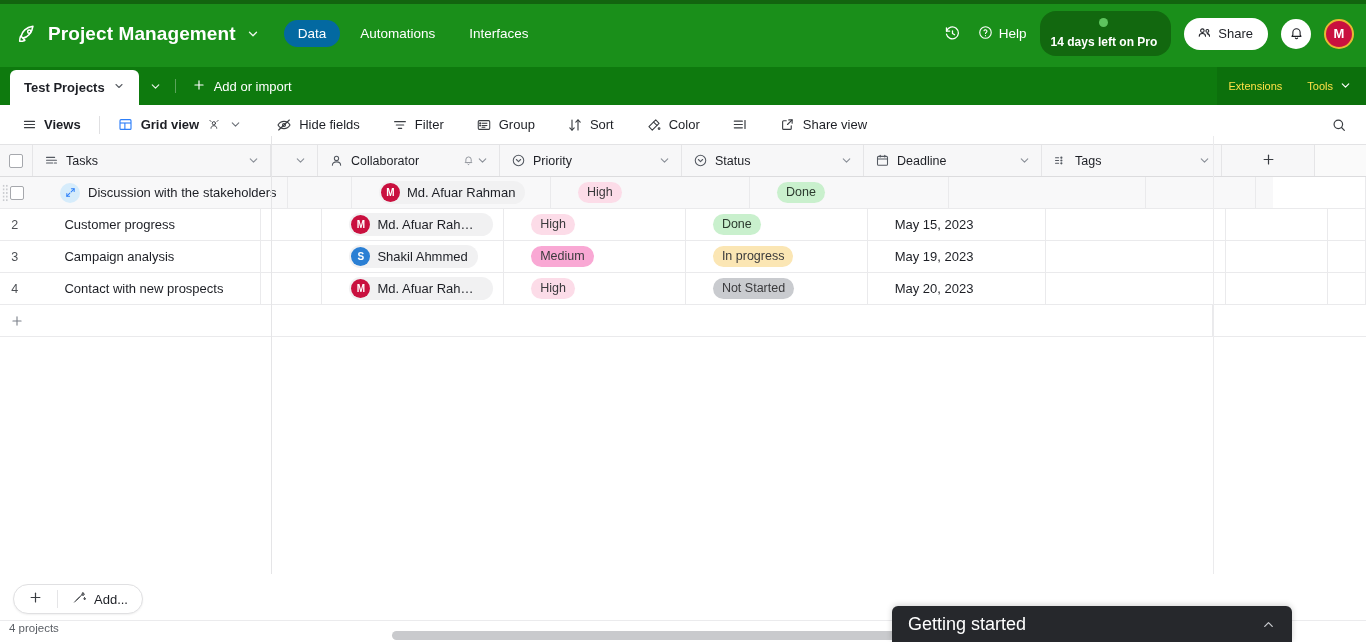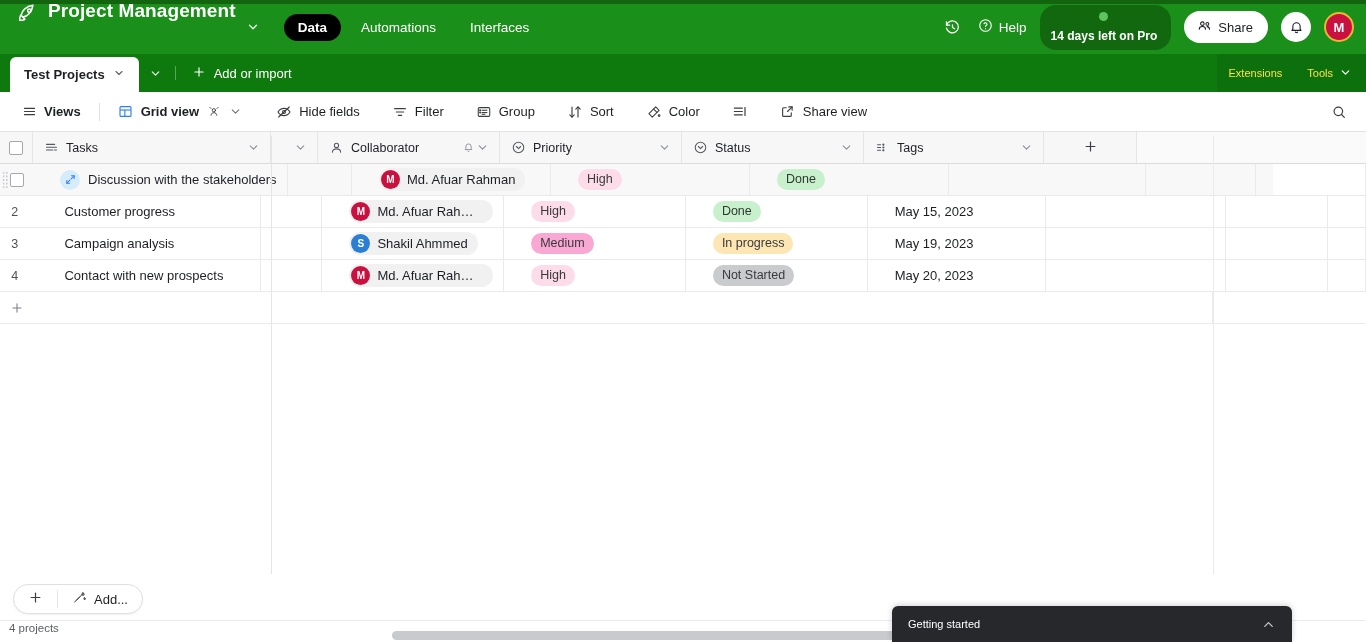--- a/index.html
+++ b/index.html
@@ -7,23 +7,24 @@
     width: 1366px; height: 642px;
     font-family: "Liberation Sans", sans-serif;
     background: #ffffff;
     overflow: hidden;
     -webkit-font-smoothing: antialiased;
   }
   .app { width: 1366px; height: 642px; position: relative; }
 
   
   .topbar {
-    height: 54px;
+    height: 67px;
     background: #1a8f1a;
     display: flex;
+    align-items: center;
     padding: 0 12px 0 14px;
     position: relative;
   }
   .topbar::before{
     content:"";position:absolute;left:0;top:0;right:0;height:4px;
     background:#12640f;
   }
   .rocket-icon { width: 26px; height: 26px; display:flex; align-items:center; justify-content:center; margin-right: 8px; }
   .base-title {
     color: #ffffff;
@@ -34,21 +35,21 @@
   }
   .chev-white { margin-left: 10px; display:flex; align-items:center; opacity:.92;}
   .topnav { display: flex; align-items: center; gap: 6px; margin-left: 24px; }
   .topnav-item {
     color: #ffffff;
     font-size: 13.5px;
     padding: 6px 14px;
     border-radius: 14px;
     white-space: nowrap;
   }
-  .topnav-item.active { background: #000000; font-weight: bold; }
+  .topnav-item.active { background: #0369a1; font-weight: normal; }
   .topbar-right { margin-left: auto; display: flex; align-items: center; gap: 13px; }
   .tb-icon-btn { display:flex; align-items:center; justify-content:center; width:24px; height:24px; color:#fff; }
   .help-btn { display:flex; align-items:center; gap:6px; color:#fff; font-size:13.5px; }
   .trial-pill {
     display: flex; align-items: center; gap: 8px;
     background: #12680f;
     color: #ffffff;
     font-size: 12px;
     font-weight: bold;
     border-radius: 16px;
@@ -241,21 +242,21 @@
 
   .getting-started {
     position:absolute; right:74px; bottom:0;
     width:400px;height:36px;
     background:#26282c;
     border-radius:6px 6px 0 0;
     display:flex;align-items:center;
     padding:0 16px;
     box-shadow:0 -1px 6px rgba(0,0,0,.18);
   }
-  .gs-label { color:#ffffff;font-size:11px;flex:1; }
+  .gs-label { color:#ffffff;font-size:18px;flex:1; }
   .gs-chev { color:#c9cbcf;display:flex;align-items:center; }
 
   .left-rail {
     position:absolute;left:271px;top:136px;bottom:68px;width:1px;background:#e5e5e7;
   }
 </style>
 </head>
 <body>
 
 <div class="app">
@@ -557,20 +558,36 @@
               <polyline points="8.6 10.4 12 13.8 15.4 10.4"></polyline>
             </svg>
         </span>
         <span class="name">Status</span>
         <span class="chev-sm">
           <svg width="13" height="13" viewBox="0 0 24 24" fill="none" stroke="#8b9098" stroke-width="2" stroke-linecap="round" stroke-linejoin="round">
               <polyline points="6 9 12 15 18 9"></polyline>
             </svg>
         </span>
       </div>
+      <div class="cell h-cell c-dead">
+        <span class="vb-icon">
+          <svg width="15" height="15" viewBox="0 0 24 24" fill="none" stroke="#555a62" stroke-width="1.7" stroke-linecap="round">
+              <rect x="4" y="5.4" width="16" height="14.2" rx="1.8"></rect>
+              <line x1="4" y1="9.6" x2="20" y2="9.6"></line>
+              <line x1="8.4" y1="3.6" x2="8.4" y2="6.4"></line>
+              <line x1="15.6" y1="3.6" x2="15.6" y2="6.4"></line>
+            </svg>
+        </span>
+        <span class="name">Deadline</span>
+        <span class="chev-sm">
+          <svg width="13" height="13" viewBox="0 0 24 24" fill="none" stroke="#8b9098" stroke-width="2" stroke-linecap="round" stroke-linejoin="round">
+              <polyline points="6 9 12 15 18 9"></polyline>
+            </svg>
+        </span>
+      </div>
       <div class="cell h-cell c-tags">
         <span class="vb-icon">
           <svg width="15" height="15" viewBox="0 0 24 24" fill="none" stroke="#555a62" stroke-width="1.7" stroke-linecap="round">
               <line x1="4" y1="7.5" x2="9" y2="7.5"></line>
               <line x1="4" y1="12" x2="9" y2="12"></line>
               <line x1="4" y1="16.5" x2="9" y2="16.5"></line>
               <circle cx="13.4" cy="7.5" r=".9" fill="#555a62"></circle>
               <circle cx="13.4" cy="12" r=".9" fill="#555a62"></circle>
               <circle cx="13.4" cy="16.5" r=".9" fill="#555a62"></circle>
             </svg>

